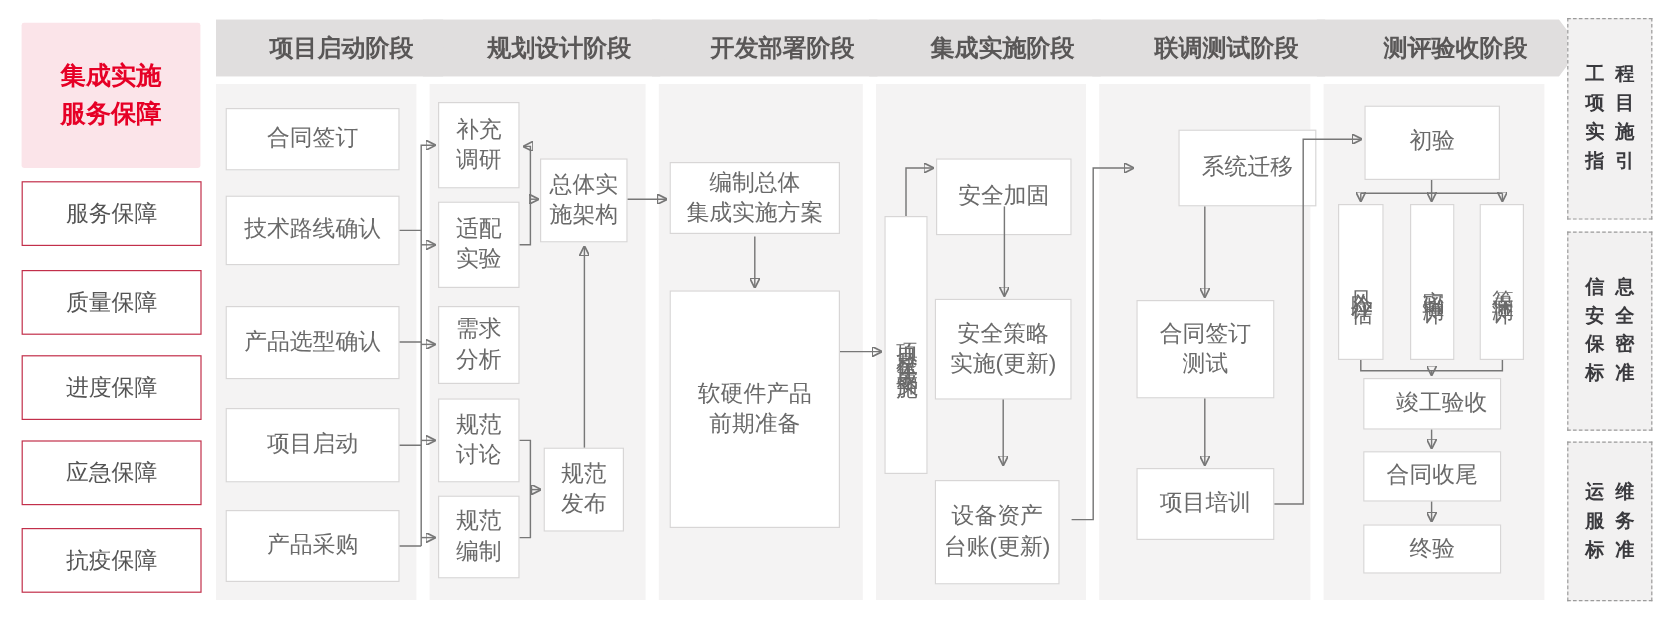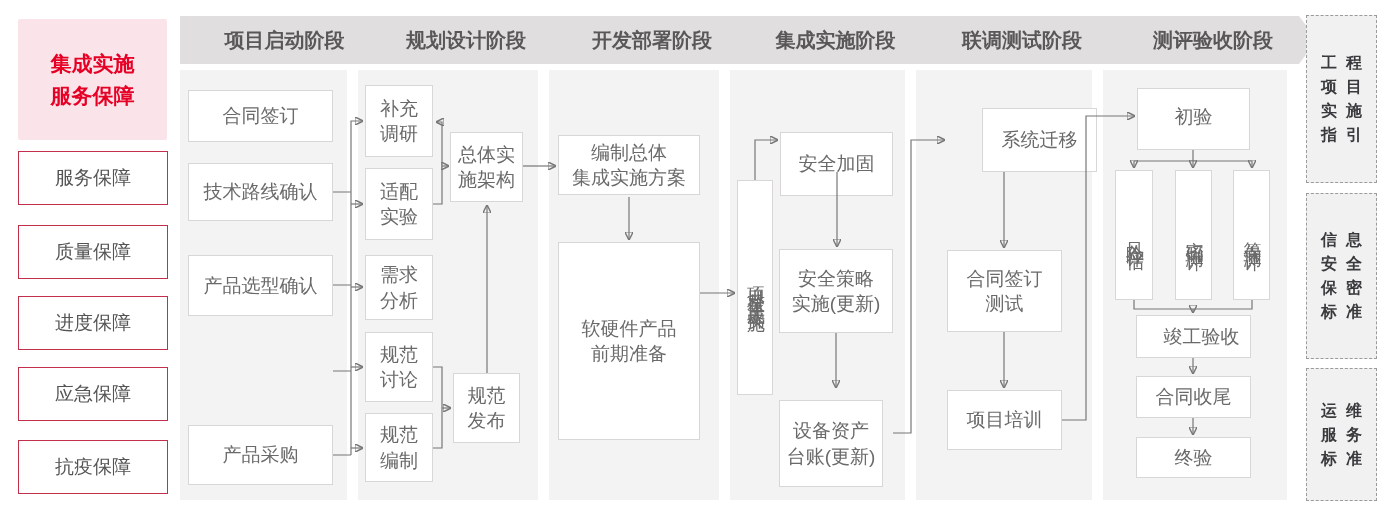--- a/index.html
+++ b/index.html
@@ -53,20 +53,21 @@
 服务保障</div>
   <div class="redbox" style="left:18px;top:151px;width:150px;height:54px;">服务保障</div>
   <div class="redbox" style="left:18px;top:225px;width:150px;height:54px;">质量保障</div>
   <div class="redbox" style="left:18px;top:296px;width:150px;height:54px;">进度保障</div>
   <div class="redbox" style="left:18px;top:367px;width:150px;height:54px;">应急保障</div>
   <div class="redbox" style="left:18px;top:440px;width:150px;height:54px;">抗疫保障</div>
 
   <div class="box" style="left:188px;top:90px;width:145px;height:52px;">合同签订</div>
   <div class="box" style="left:188px;top:163px;width:145px;height:58px;">技术路线确认</div>
   <div class="box" style="left:188px;top:255px;width:145px;height:61px;">产品选型确认</div>
+  <div class="box" style="left:188px;top:340px;width:145px;height:62px;">项目启动</div>
   <div class="box" style="left:188px;top:425px;width:145px;height:60px;">产品采购</div>
 
   <div class="box" style="left:365px;top:85px;width:68px;height:72px;">补充
 调研</div>
   <div class="box" style="left:365px;top:168px;width:68px;height:72px;">适配
 实验</div>
   <div class="box" style="left:365px;top:255px;width:68px;height:65px;">需求
 分析</div>
   <div class="box" style="left:365px;top:332px;width:68px;height:70px;">规范
 讨论</div>

